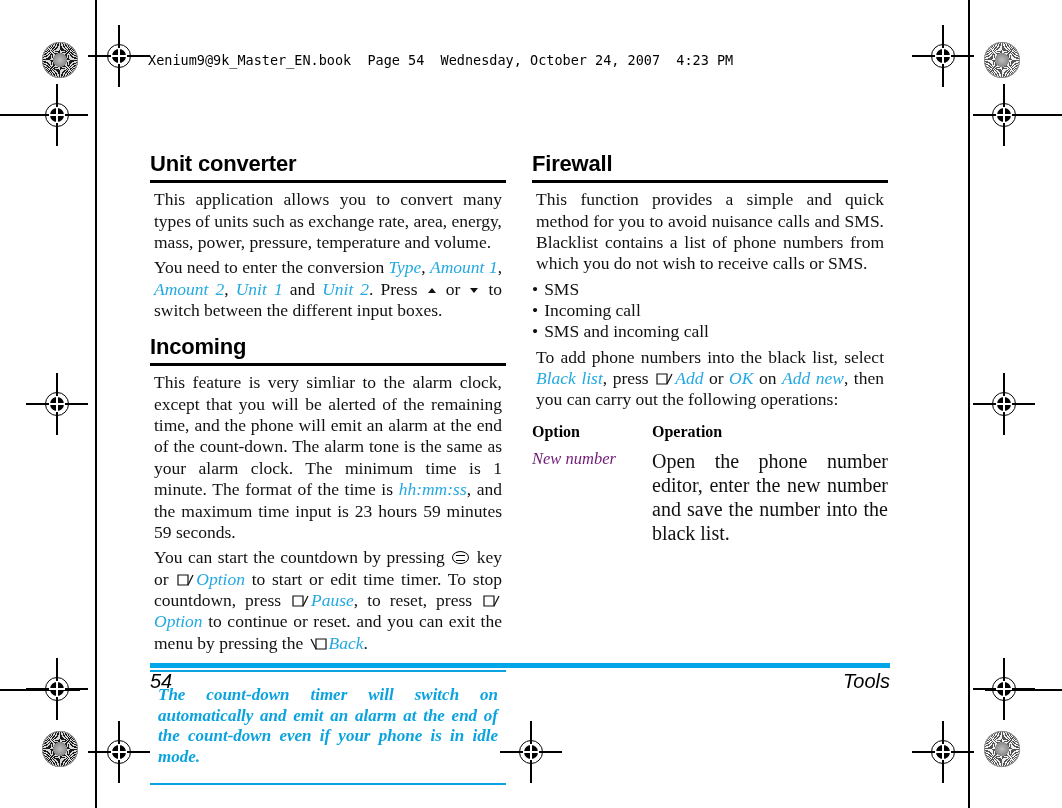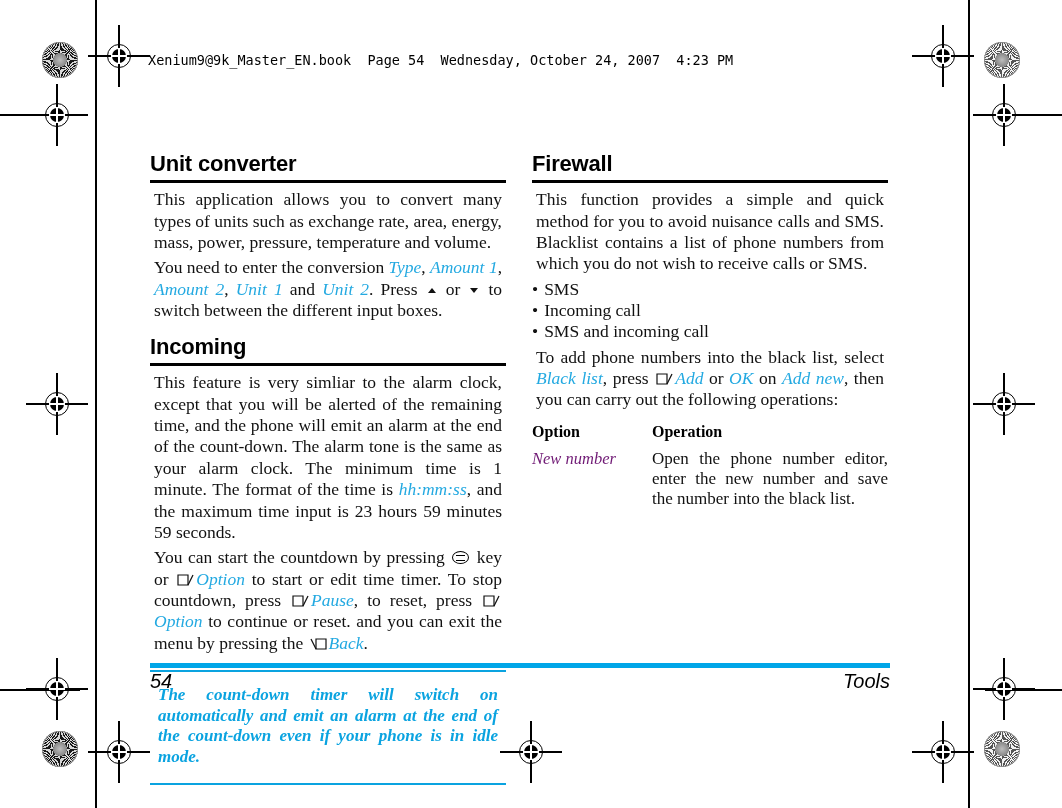--- a/index.html
+++ b/index.html
@@ -103,21 +103,21 @@
     font-size:17px;line-height:1.22;text-align:justify;
   }
 
   
   table.opt{width:100%;border-collapse:collapse;margin-top:10px;}
   table.opt th{
     text-align:left;font-family:"Liberation Serif",serif;font-weight:bold;
     font-size:16px;padding:2px 0 8px 0;color:#000;
   }
   table.opt td{
-    vertical-align:top;font-size:17px;line-height:1.2;padding:0 0 14px 0;color:#111;
+    vertical-align:top;font-size:20px;line-height:1.2;padding:0 0 14px 0;color:#111;
   }
   table.opt td.optname{
     width:112px;color:#701a75;font-style:italic;font-size:16.5px;padding-right:8px;
   }
   table.opt td.optdesc{text-align:justify;}
 
   
   .footbar{
     position:absolute;left:150px;top:651px;width:740px;height:5px;background:#00a6e8;
   }

